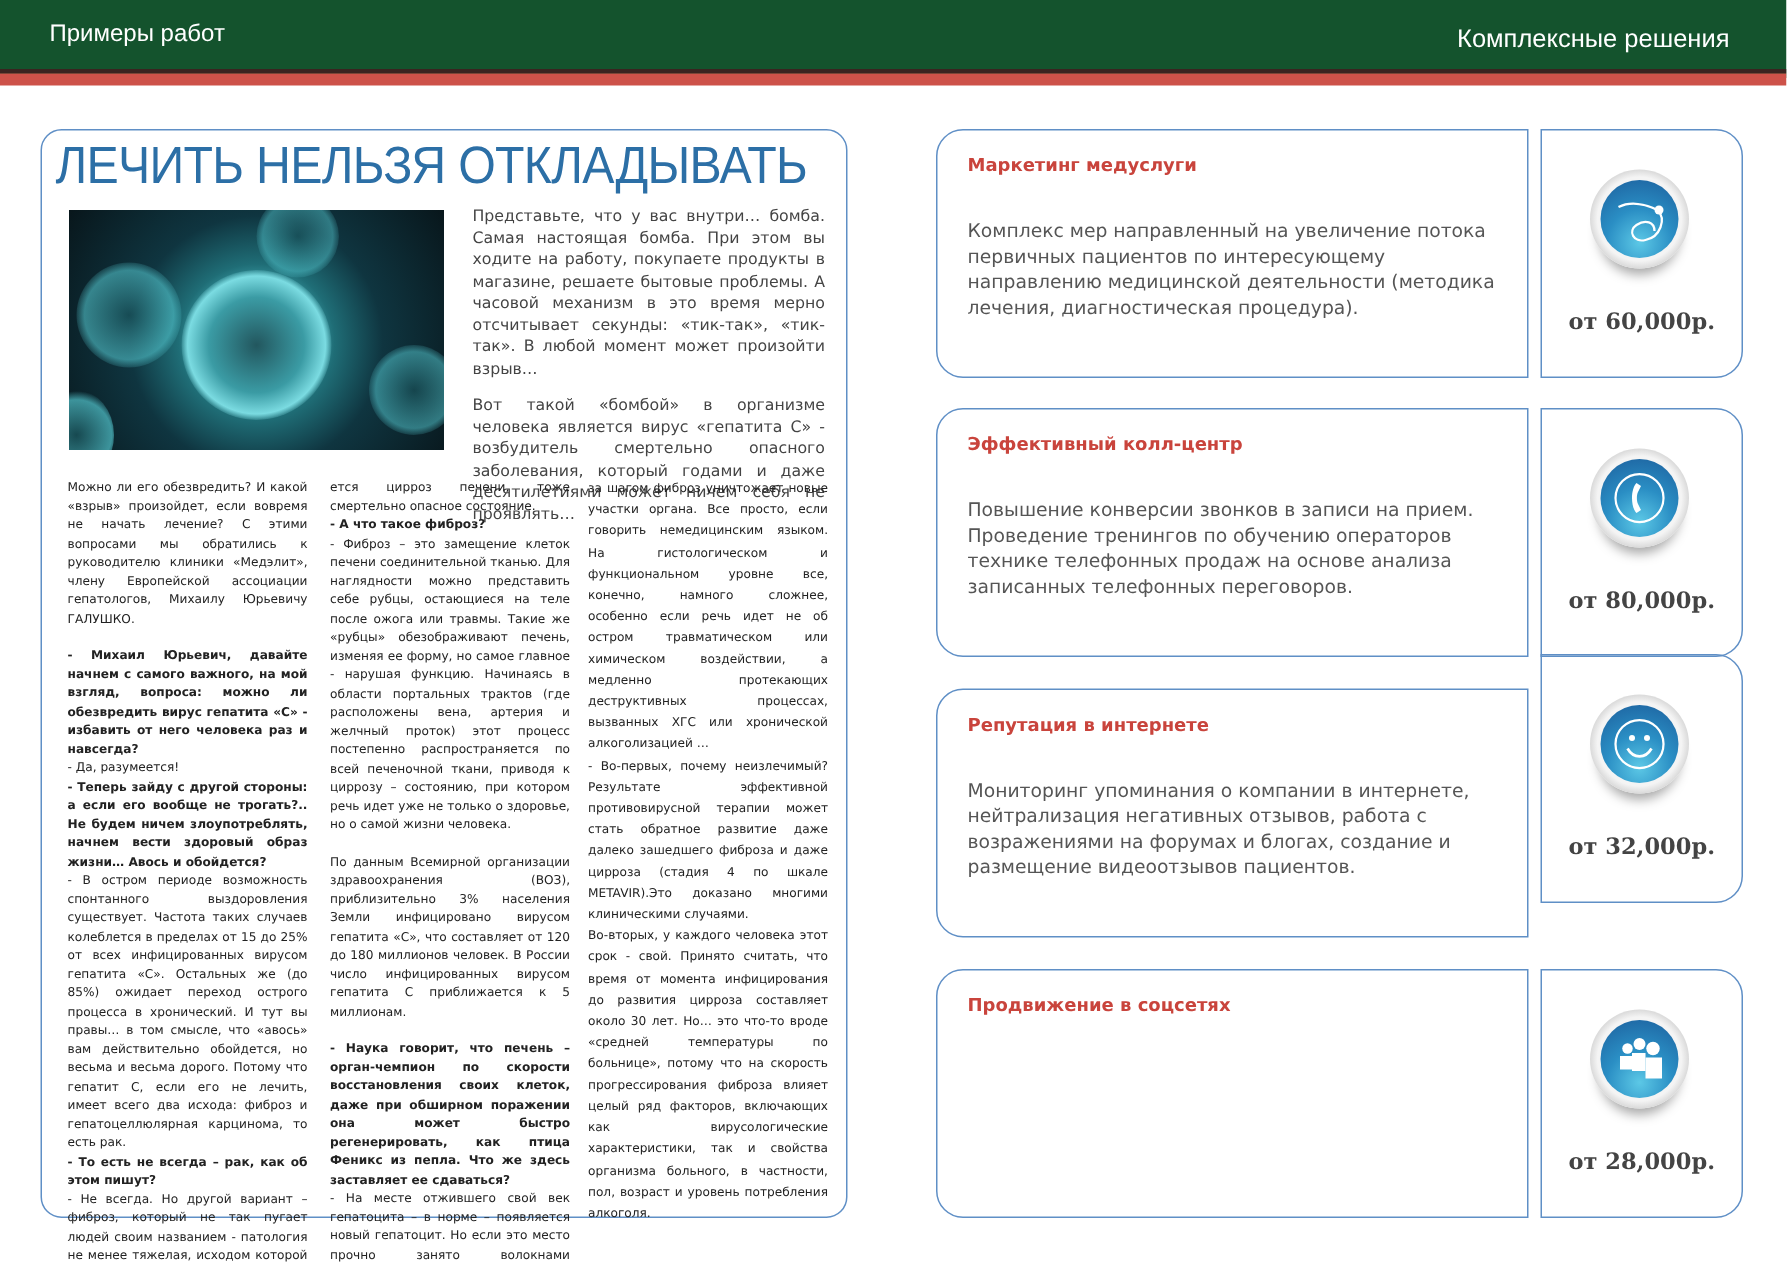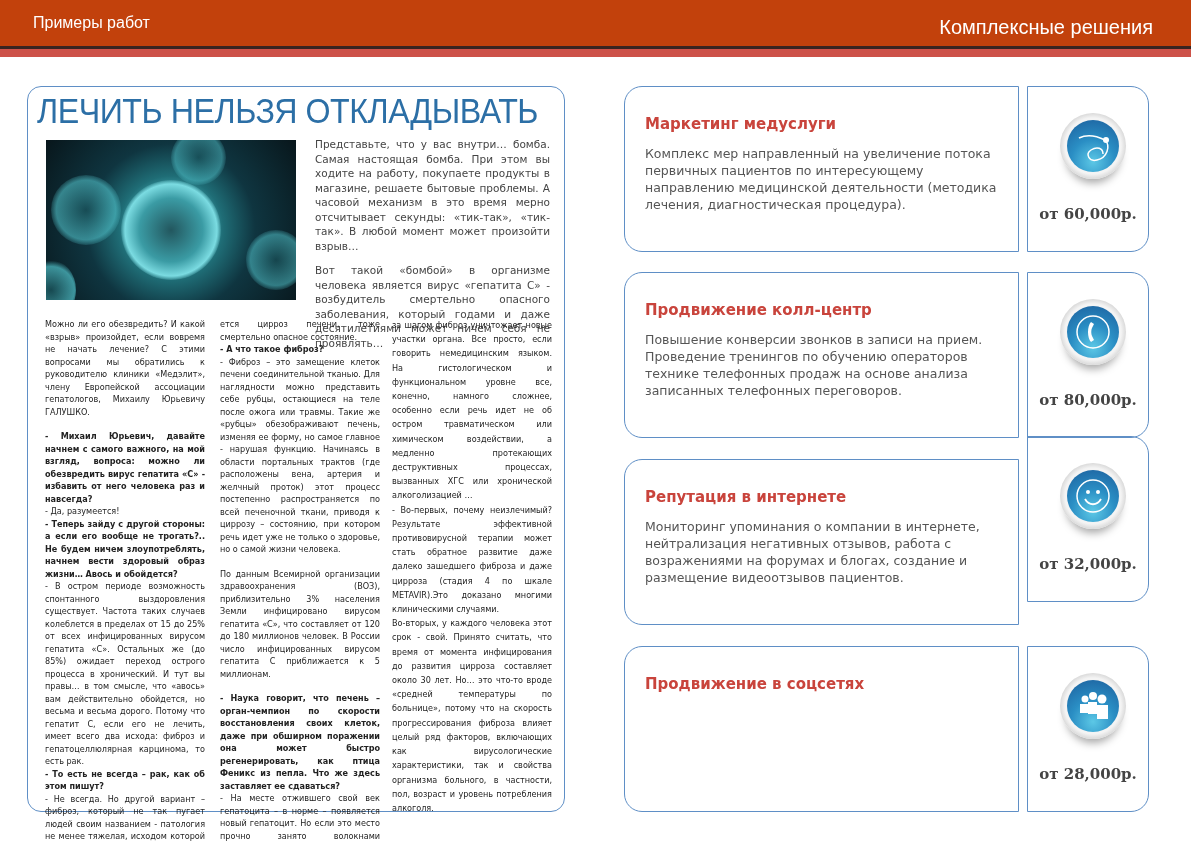--- a/index.html
+++ b/index.html
@@ -1,41 +1,41 @@
 <!DOCTYPE html>
 <html><head>
 <meta charset="utf-8">
 <style>
   html, body { margin:0; padding:0; }
   body { width:1191px; height:842px; background:#ffffff; position:relative; overflow:hidden; font-family:"DejaVu Sans", sans-serif; }
-  .topbar { position:absolute; left:0; top:0; width:1191px; height:52px; background:#c2410c; }
+  .topbar { position:absolute; left:0; top:0; width:1191px; height:52px; background:#14532d; }
   .topbar .dark { position:absolute; left:0; top:46px; width:1191px; height:3px; background:#3a2420; }
   .topbar .red { position:absolute; left:0; top:49px; width:1191px; height:8px; background:#cd5249; }
   .hdr-left { position:absolute; left:33px; top:14px; color:#fff; font-size:16px; font-family:"Liberation Sans", sans-serif; }
-  .hdr-right { position:absolute; right:38px; top:16px; color:#fff; font-size:20px; font-family:"Liberation Sans", sans-serif; }
+  .hdr-right { position:absolute; right:38px; top:16px; color:#fff; font-size:17px; font-family:"Liberation Sans", sans-serif; }
 
   .article { position:absolute; left:27px; top:86px; width:538px; height:726px; border:1px solid #5f8fc6; border-radius:14px; box-sizing:border-box; }
   .article-title { position:absolute; left:37px; top:91px; font-family:"Liberation Sans", sans-serif; font-size:35px; font-weight:300; color:#2c6fa6; letter-spacing:-0.5px; transform:scaleX(0.92); transform-origin:left; white-space:nowrap; }
   .virus { position:absolute; left:46px; top:140px; width:250px; height:160px; background:radial-gradient(circle at 50% 55%, #9be8ea 0%, #4ab8c0 20%, #1f6d76 34%, #0f3540 55%, #08161b 100%); overflow:hidden; }
   .virus .v { position:absolute; border-radius:50%; background:radial-gradient(circle, #1c5b63 0%, #52c4cc 60%, rgba(80,200,210,0) 75%); }
   .intro { position:absolute; left:315px; top:137px; width:235px; font-size:10.5px; line-height:14.5px; color:#444; text-align:justify; font-family:"DejaVu Sans", sans-serif; }
   .intro p { margin:0 0 10px 0; }
   .col { position:absolute; top:318px; width:160px; font-size:8.1px; line-height:12.5px; color:#222; text-align:justify; font-family:"DejaVu Sans", sans-serif; }
   .col p { margin:0; }
   .col .b { font-weight:bold; }
   .col .i { }
   .col .gap { height:12px; }
   .c1 { left:45px; }
   .c2 { left:220px; }
   .c3 { left:392px; line-height:14.2px; }
 
   .svc { position:absolute; left:624px; width:395px; height:166px; border:1px solid #5f8fc6; border-radius:18px 0 0 18px; box-sizing:border-box; border-right-width:1px; }
-  .svc-title { position:absolute; left:20px; top:16px; font-size:15px; font-weight:bold; color:#c9443c; font-family:"DejaVu Sans", sans-serif;margin-top:12px; }
+  .svc-title { position:absolute; left:20px; top:16px; font-size:12px; font-weight:bold; color:#c9443c; font-family:"DejaVu Sans", sans-serif; }
   .svc-desc { position:absolute; left:20px; top:58px; width:365px; font-size:12.5px; line-height:17px; color:#555; font-family:"DejaVu Sans", sans-serif; }
-  .price-box { position:absolute; left:1027px; width:122px; height:166px; border:1px solid #5f8fc6; border-radius:0 18px 18px 0; box-sizing:border-box; }
+  .price-box { position:absolute; left:1027px; width:135px; height:166px; border:1px solid #5f8fc6; border-radius:0 18px 18px 0; box-sizing:border-box; }
   .price { position:absolute; left:0; width:100%; top:118px; text-align:center; font-size:15px; font-weight:bold; color:#444; font-family:"DejaVu Serif", serif; }
   .orb { position:absolute; left:32px; top:26px; width:66px; height:66px; border-radius:50%; background:radial-gradient(circle at 50% 50%, #f4f4f4 60%, #cfcfcf 75%, #e9e9e9 100%); box-shadow:0 10px 8px -6px rgba(0,0,0,0.35); }
   .orb-inner { position:absolute; left:7px; top:7px; width:52px; height:52px; border-radius:50%; background:radial-gradient(circle at 50% 80%, #5cc8e6 0%, #2a8ec4 45%, #1c5e9c 100%); overflow:hidden; }
   .orb-inner svg { position:absolute; left:0; top:0; }
 </style>
 </head>
 <body>
 
 <div class="topbar">
   <div class="dark"></div>
@@ -99,21 +99,21 @@
           <path d="M12 18 C20 14 30 16 38 20" stroke="#fff" stroke-width="1.5" fill="none"></path>
           <path d="M38 20 C44 26 40 38 30 40 C22 42 18 34 24 30 C30 26 36 28 36 34" stroke="#fff" stroke-width="1.5" fill="none"></path>
           <circle cx="39" cy="20" r="3" fill="#fff"></circle>
         </svg>
     </div>
   </div>
   <div class="price">от 60,000р.</div>
 </div>
 
 <div class="svc" style="top:272px">
-  <div class="svc-title">Продвижение колл-центр</div>
+  <div class="svc-title">Эффективный колл-центр</div>
   <div class="svc-desc">Повышение конверсии звонков в записи на прием. Проведение тренингов по обучению операторов технике телефонных продаж на основе анализа записанных телефонных переговоров.</div>
 </div>
 <div class="price-box" style="top:272px">
   <div class="orb">
     <div class="orb-inner">
       <svg width="52" height="52" viewBox="0 0 52 52">
           <circle cx="26" cy="26" r="16" stroke="#fff" stroke-width="1.5" fill="none"></circle>
           <path d="M24 16 C20 20 20 32 24 36 L27 34 L25 30 C24 28 24 24 25 22 L27 18 Z" fill="#fff"></path>
         </svg>
     </div>

